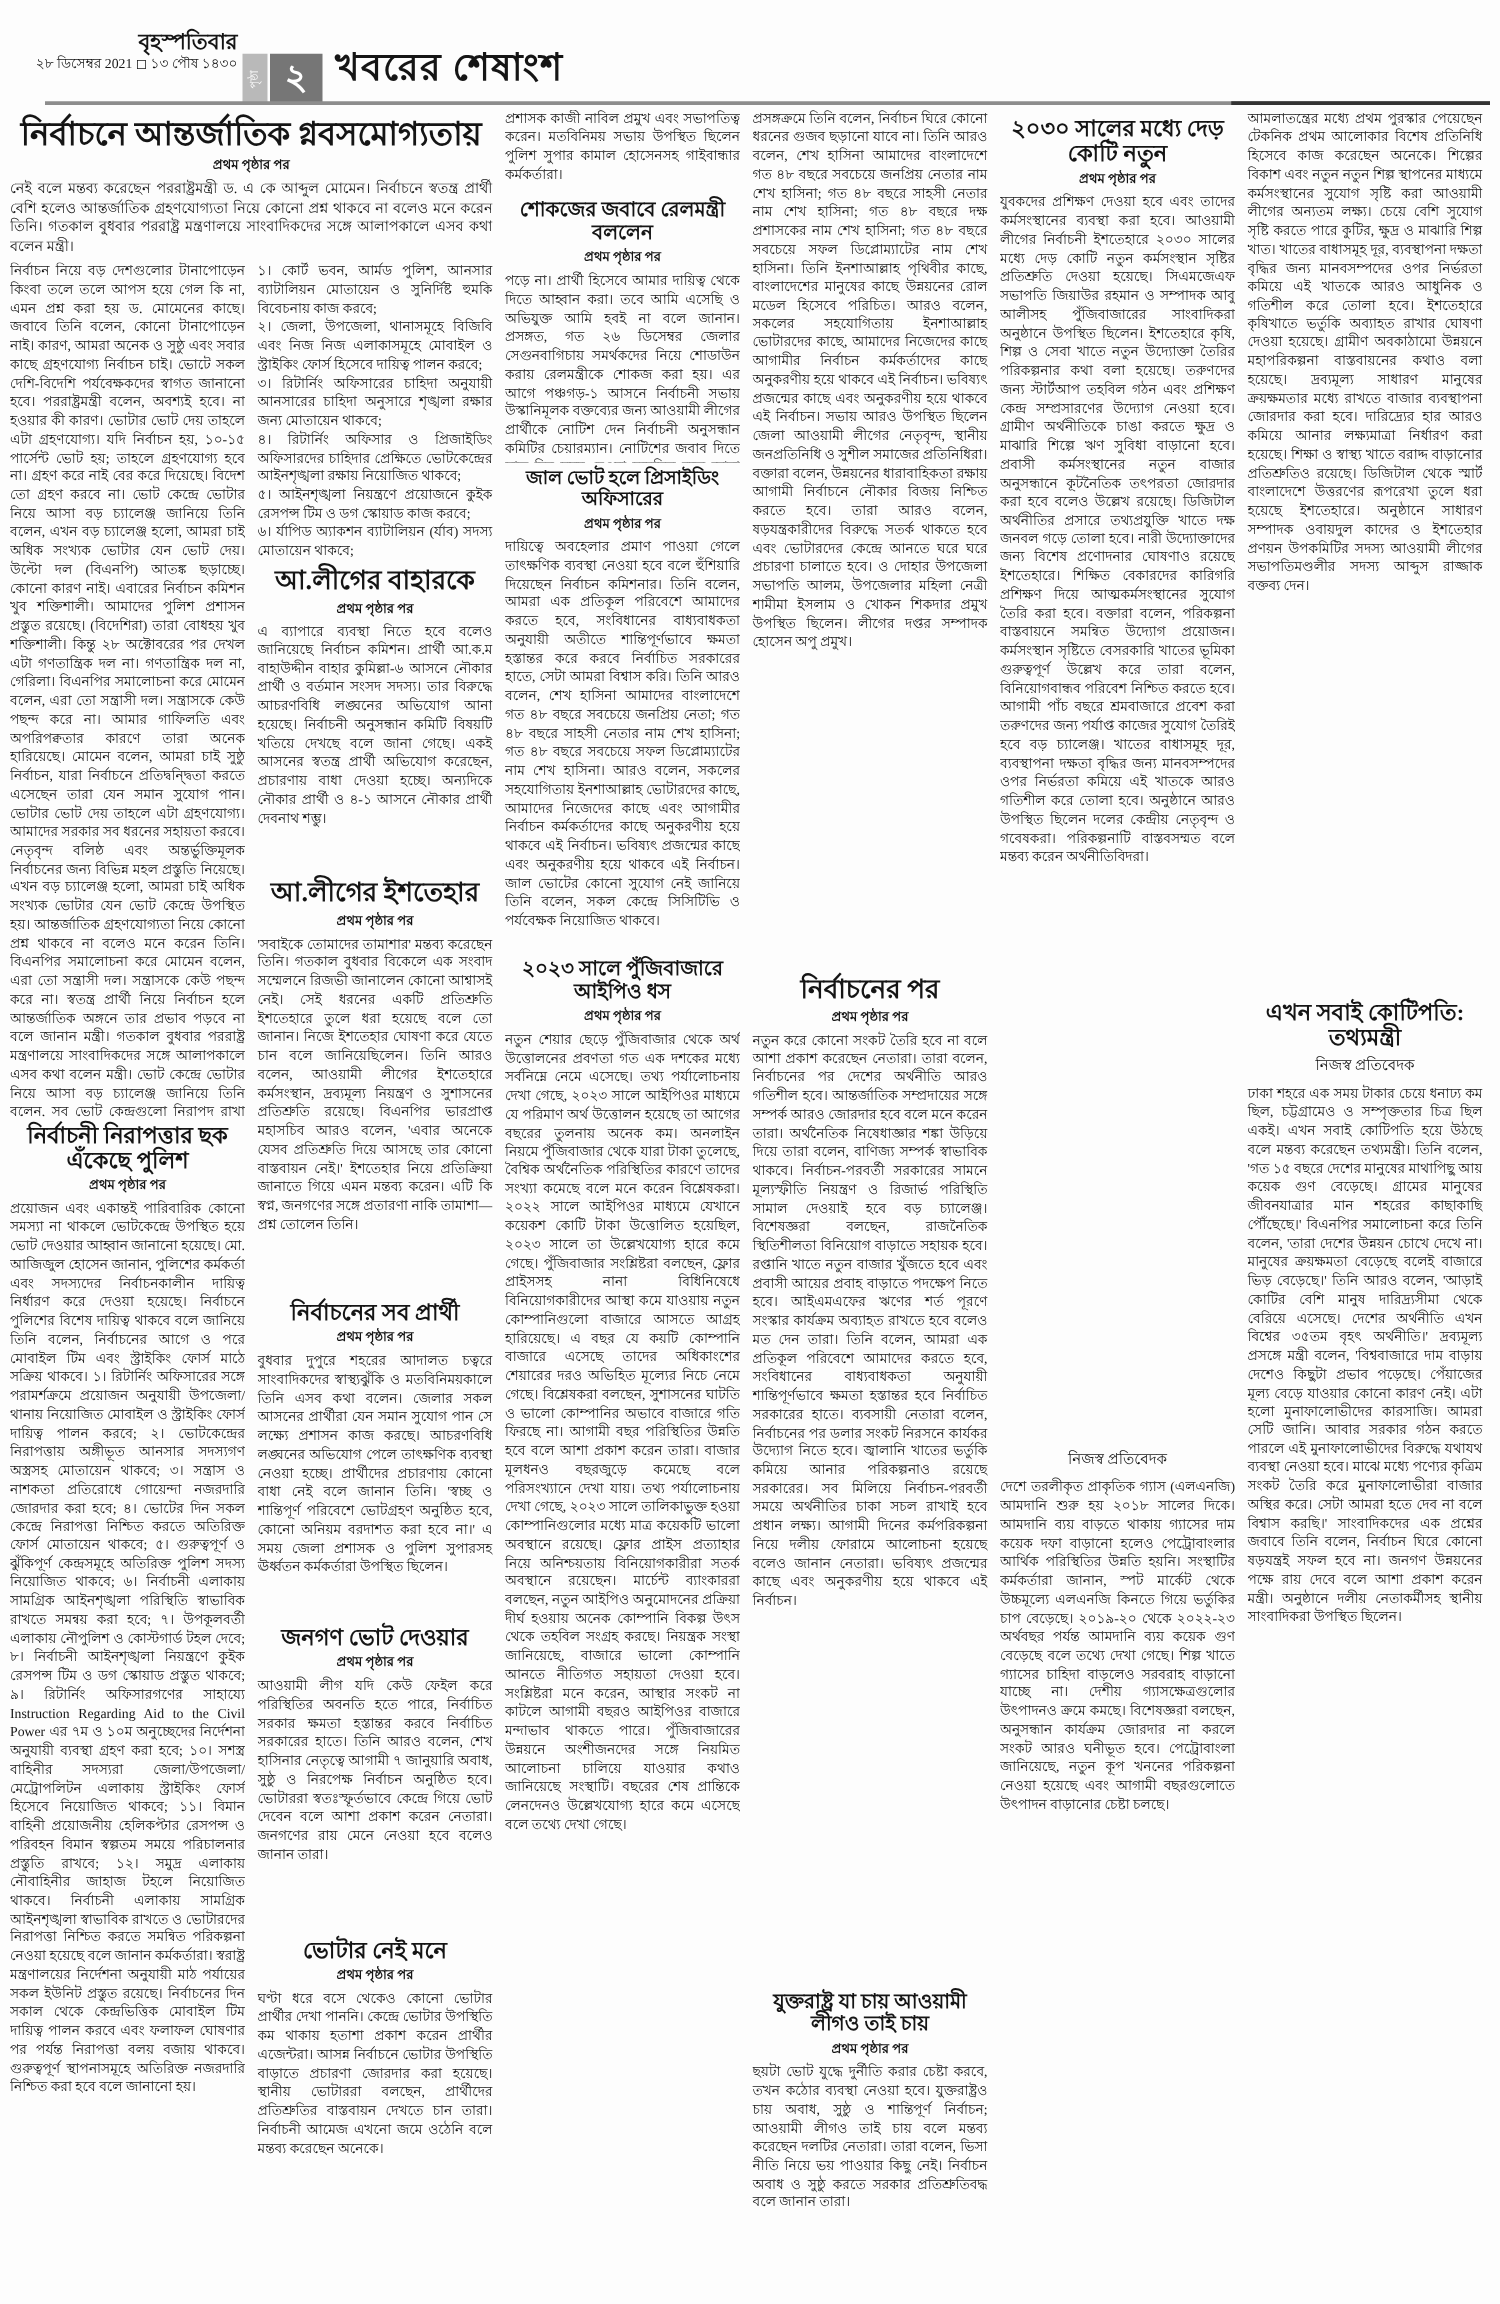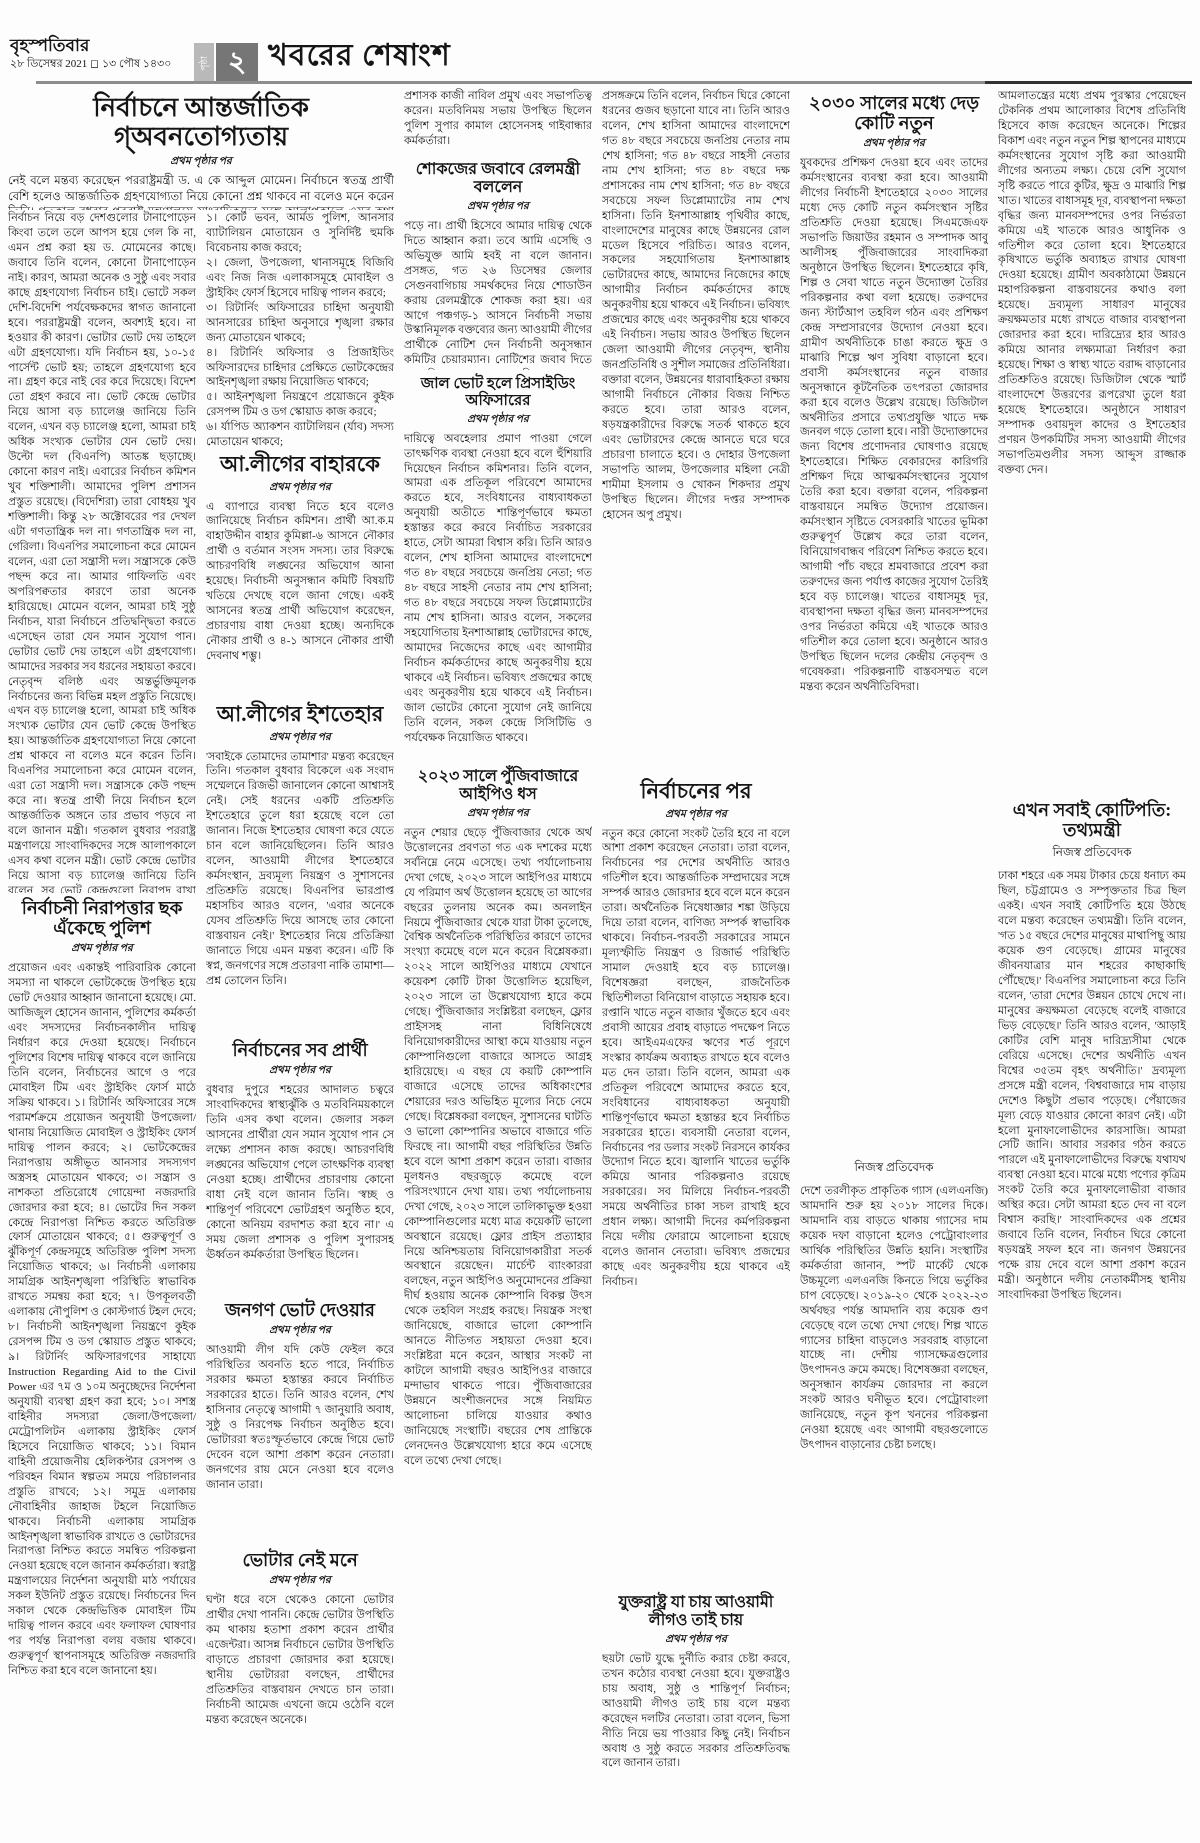--- a/index.html
+++ b/index.html
@@ -2,21 +2,21 @@
 <html><head>
 <meta charset="utf-8">
 <style>
   html,body{margin:0;padding:0;}
   body{
     width:1200px;height:1843px;position:relative;background:#fdfdfd;
     font-family:"Liberation Serif","DejaVu Serif",serif;color:#151515;overflow:hidden;
   }
   
   .hdr{position:absolute;left:0;top:0;width:1200px;height:86px;}
-  .dateblock{position:absolute;left:10px;top:36px;width:180px;text-align:left;}
+  .dateblock{position:absolute;left:10px;top:24px;width:180px;text-align:right;}
   .weekday{font-size:17px;font-weight:bold;line-height:1.2;}
   .dateline{font-size:11px;line-height:1.3;}
   .pagetab{position:absolute;left:194px;top:43px;width:20px;height:40px;background:#b9b9b9;
     display:flex;align-items:center;justify-content:center;}
   .pagetab span{transform:rotate(-90deg);font-size:9px;color:#fff;white-space:nowrap;}
   .pagenum{position:absolute;left:216px;top:43px;width:42px;height:40px;background:#767676;
     color:#fff;font-size:28px;font-weight:bold;display:flex;align-items:center;justify-content:center;}
   .sectiontitle{position:absolute;left:268px;top:40px;font-size:30px;font-weight:bold;line-height:1;letter-spacing:1px;}
   .brand{position:absolute;right:8px;top:38px;width:240px;text-align:right;}
   .brand .tag{font-size:8px;line-height:1.1;letter-spacing:.5px;}
@@ -25,42 +25,42 @@
   .rule-dark{position:absolute;left:985px;top:81px;width:207px;height:3px;background:#333;}
   
   .col{position:absolute;top:88px;width:188px;height:1750px;overflow:hidden;}
   #c1{left:8px}#c2{left:206px}#c3{left:404px}#c4{left:602px}#c5{left:800px}#c6{left:998px}
   .widelead{position:absolute;left:8px;top:88px;width:386px;height:122px;overflow:hidden;}
   .blk{overflow:hidden;}
   .bt{font-size:11px;line-height:1.36;text-align:justify;}
   .pre{white-space:pre-line;}
   .hl{font-weight:bold;text-align:center;line-height:1.12;margin:5px 0 2px;}
   .s26{font-size:26px}.s21{font-size:21px}.s18{font-size:18px}.s16{font-size:16px}.s15{font-size:15px}
-  .cont{font-size:10.5px;font-weight:bold;text-align:center;margin:0 0 3px;font-style:italic;}
+  .cont{font-size:10.5px;font-weight:bold;text-align:center;margin:0 0 3px;}
   .byline{font-size:12px;font-weight:normal;text-align:center;margin:3px 0 5px;}
 </style>
 </head>
 <body>
 
 <div class="hdr">
   <div class="dateblock">
     <div class="weekday">বৃহস্পতিবার</div>
     <div class="dateline">২৮ ডিসেম্বর 2021 ◻ ১৩ পৌষ ১৪৩০</div>
   </div>
   <div class="pagetab">
     <span>পৃষ্ঠা</span>
   </div>
   <div class="pagenum">২</div>
   <div class="sectiontitle">খবরের শেষাংশ</div>
   <div class="rule"></div>
   <div class="rule-dark"></div>
 </div>
 
 <div class="widelead">
-  <div class="hl s26">নির্বাচনে আন্তর্জাতিক গ্অবনতোগ্যতায়</div>
+  <div class="hl s26">নির্বাচনে আন্তর্জাতিক গ্নবসমোগ্যতায়</div>
   <div class="cont">প্রথম পৃষ্ঠার পর</div>
   <div class="bt" style="font-size:11.5px">নেই বলে মন্তব্য করেছেন পররাষ্ট্রমন্ত্রী ড. এ কে আব্দুল মোমেন। নির্বাচনে স্বতন্ত্র প্রার্থী বেশি হলেও আন্তর্জাতিক গ্রহণযোগ্যতা নিয়ে কোনো প্রশ্ন থাকবে না বলেও মনে করেন তিনি। গতকাল বুধবার পররাষ্ট্র মন্ত্রণালয়ে সাংবাদিকদের সঙ্গে আলাপকালে এসব কথা বলেন মন্ত্রী।</div>
 </div>
 
 <div class="col" id="c1">
   <div class="blk" style="height:122px"></div>
   <div class="blk" style="height:683px">
     <div class="bt">নির্বাচন নিয়ে বড় দেশগুলোর টানাপোড়েন কিংবা তলে তলে আপস হয়ে গেল কি না, এমন প্রশ্ন করা হয় ড. মোমেনের কাছে। জবাবে তিনি বলেন, কোনো টানাপোড়েন নাই। কারণ, আমরা অনেক ও সুষ্ঠু এবং সবার কাছে গ্রহণযোগ্য নির্বাচন চাই। ভোটে সকল দেশি-বিদেশি পর্যবেক্ষকদের স্বাগত জানানো হবে। পররাষ্ট্রমন্ত্রী বলেন, অবশ্যই হবে। না হওয়ার কী কারণ। ভোটার ভোট দেয় তাহলে এটা গ্রহণযোগ্য। যদি নির্বাচন হয়, ১০-১৫ পার্সেন্ট ভোট হয়; তাহলে গ্রহণযোগ্য হবে না। গ্রহণ করে নাই বের করে দিয়েছে। বিদেশ তো গ্রহণ করবে না। ভোট কেন্দ্রে ভোটার নিয়ে আসা বড় চ্যালেঞ্জ জানিয়ে তিনি বলেন, এখন বড় চ্যালেঞ্জ হলো, আমরা চাই অধিক সংখ্যক ভোটার যেন ভোট দেয়। উল্টো দল (বিএনপি) আতঙ্ক ছড়াচ্ছে। কোনো কারণ নাই। এবারের নির্বাচন কমিশন খুব শক্তিশালী। আমাদের পুলিশ প্রশাসন প্রস্তুত রয়েছে। (বিদেশিরা) তারা বোধহয় খুব শক্তিশালী। কিন্তু ২৮ অক্টোবরের পর দেখল এটা গণতান্ত্রিক দল না। গণতান্ত্রিক দল না, গেরিলা। বিএনপির সমালোচনা করে মোমেন বলেন, এরা তো সন্ত্রাসী দল। সন্ত্রাসকে কেউ পছন্দ করে না। আমার গাফিলতি এবং অপরিপক্বতার কারণে তারা অনেক হারিয়েছে। মোমেন বলেন, আমরা চাই সুষ্ঠু নির্বাচন, যারা নির্বাচনে প্রতিদ্বন্দ্বিতা করতে এসেছেন তারা যেন সমান সুযোগ পান। ভোটার ভোট দেয় তাহলে এটা গ্রহণযোগ্য। আমাদের সরকার সব ধরনের সহায়তা করবে। নেতৃবৃন্দ বলিষ্ঠ এবং অন্তর্ভুক্তিমূলক নির্বাচনের জন্য বিভিন্ন মহল প্রস্তুতি নিয়েছে। এখন বড় চ্যালেঞ্জ হলো, আমরা চাই অধিক সংখ্যক ভোটার যেন ভোট কেন্দ্রে উপস্থিত হয়। আন্তর্জাতিক গ্রহণযোগ্যতা নিয়ে কোনো প্রশ্ন থাকবে না বলেও মনে করেন তিনি। বিএনপির সমালোচনা করে মোমেন বলেন, এরা তো সন্ত্রাসী দল। সন্ত্রাসকে কেউ পছন্দ করে না। স্বতন্ত্র প্রার্থী নিয়ে নির্বাচন হলে আন্তর্জাতিক অঙ্গনে তার প্রভাব পড়বে না বলে জানান মন্ত্রী। গতকাল বুধবার পররাষ্ট্র মন্ত্রণালয়ে সাংবাদিকদের সঙ্গে আলাপকালে এসব কথা বলেন মন্ত্রী। ভোট কেন্দ্রে ভোটার নিয়ে আসা বড় চ্যালেঞ্জ জানিয়ে তিনি বলেন, সব ভোট কেন্দ্রগুলো নিরাপদ রাখা হবে।</div>
   </div>
   <div class="blk" style="height:945px">

